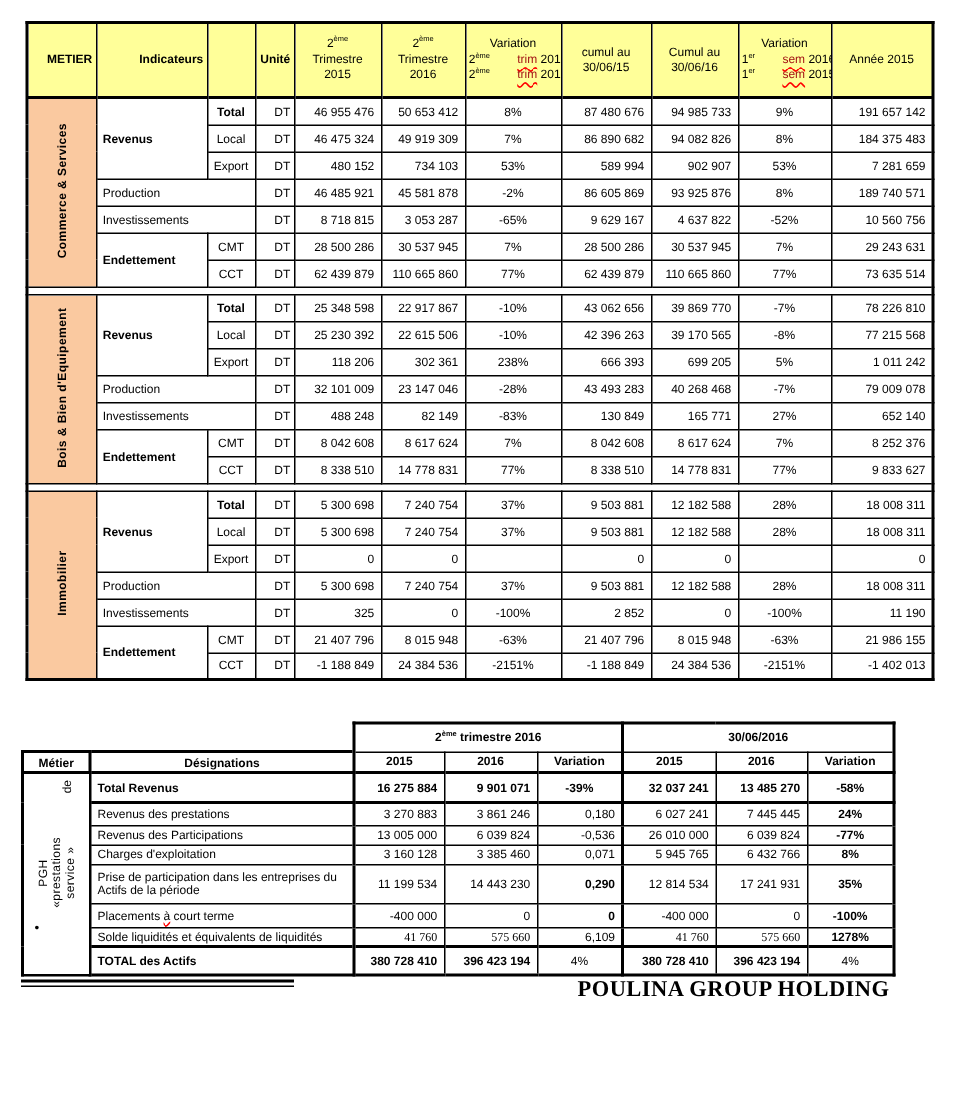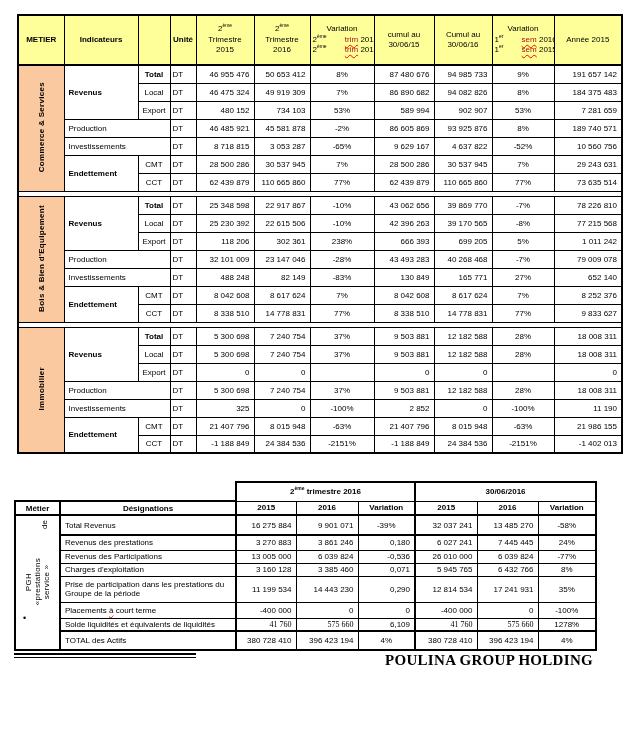--- a/index.html
+++ b/index.html
@@ -11,26 +11,26 @@
   table{border-collapse:collapse;table-layout:fixed;}
   sup{font-size:0.62em;line-height:0;}
 
   
   .t1{position:absolute;left:17px;top:14px;width:604px;font-size:8px;border:2px solid #000;}
   .t1 th,.t1 td{border:1px solid #000;padding:0 2px;overflow:hidden;}
   .t1 thead th{
     background:#FFFF99;height:48px;font-weight:normal;text-align:center;
     vertical-align:middle;line-height:1.3;border-bottom:2px solid #000;
   }
-  .t1 thead th.hb{font-weight:bold;}
+  .t1 thead th.hb{font-weight:bold;text-align:right;}
   .t1 tr.body-row{height:18px;}
   .t1 td.metier{background:#FAC9A0;font-weight:bold;text-align:center;vertical-align:middle;}
   .t1 td.lbl{text-align:left;padding-left:4px;}
   .t1 td.sub{text-align:center;}
-  .t1 td.unit{text-align:left;margin-top:48px;}
+  .t1 td.unit{text-align:right;margin-top:48px;}
   .t1 td.num{text-align:right;padding-right:4px;}
   .t1 td.pct{text-align:center;}
   .t1 .b{font-weight:bold;}
   .t1 tr.spacer td{height:4px;background:#fff;border-left:none;border-right:none;}
   .vtext{
     writing-mode:vertical-rl;transform:rotate(180deg);
     white-space:pre-line;display:inline-block;letter-spacing:0.3px;
   }
   .rw{color:#a31515;text-decoration:underline wavy #ff0000 1px;text-underline-offset:2px;margin-left:16px;}
   .sq{text-decoration:underline wavy #ff0000 1px;text-underline-offset:1px;}
@@ -38,21 +38,21 @@
   
   .t2{position:absolute;left:14px;top:481px;width:581px;font-size:8px;}
   .t2 th,.t2 td{border:1px solid #000;padding:0 3px;overflow:hidden;}
   .t2 thead th{font-weight:bold;text-align:center;vertical-align:middle;background:#fff;}
   .t2 .nob{border:none;background:transparent;}
   .t2 tr.span-row{height:19px;}
   .t2 tr.head-row{height:14px;}
   .t2 td.des{text-align:left;padding-left:4px;}
   .t2 td.num{text-align:right;padding-right:4px;}
   .t2 td.pct{text-align:center;}
-  .t2 .b{font-weight:normal;}
+  .t2 .b{font-weight:bold;}
   .t2 td.serif{font-family:"Liberation Serif",serif;}
   .t2 td.mcell{position:relative;text-align:center;vertical-align:middle;background:#fff;}
   .t2 .de-tag{position:absolute;top:4px;left:24px;writing-mode:vertical-rl;transform:rotate(180deg);}
   .t2 .bullet{position:absolute;bottom:26px;left:7px;font-size:9px;}
   .bl2{border-left:2px solid #000 !important;}
   .br2{border-right:2px solid #000 !important;}
   .bt2{border-top:2px solid #000 !important;}
   .bb2{border-bottom:2px solid #000 !important;}
 
   
@@ -428,21 +428,21 @@
       <tr style="height: 13px;">
         <td class="des br2">Charges d'exploitation</td>
         <td class="num">3 160 128</td>
         <td class="num">3 385 460</td>
         <td class="num br2">0,071</td>
         <td class="num">5 945 765</td>
         <td class="num">6 432 766</td>
         <td class="pct b br2">8%</td>
       </tr>
       <tr style="height: 26px;">
-        <td class="des br2">Prise de participation dans les prestations du Groupe de la période</td>
+        <td class="des br2">Prise de participation dans les entreprises du Actifs de la période</td>
         <td class="num">11 199 534</td>
         <td class="num">14 443 230</td>
         <td class="num b br2">0,290</td>
         <td class="num">12 814 534</td>
         <td class="num">17 241 931</td>
         <td class="pct b br2">35%</td>
       </tr>
       <tr style="height: 16px; margin-left: 40px;">
         <td class="des br2"><span>Placements </span><span class="sq">à</span><span> court terme</span></td>
         <td class="num">-400 000</td>

